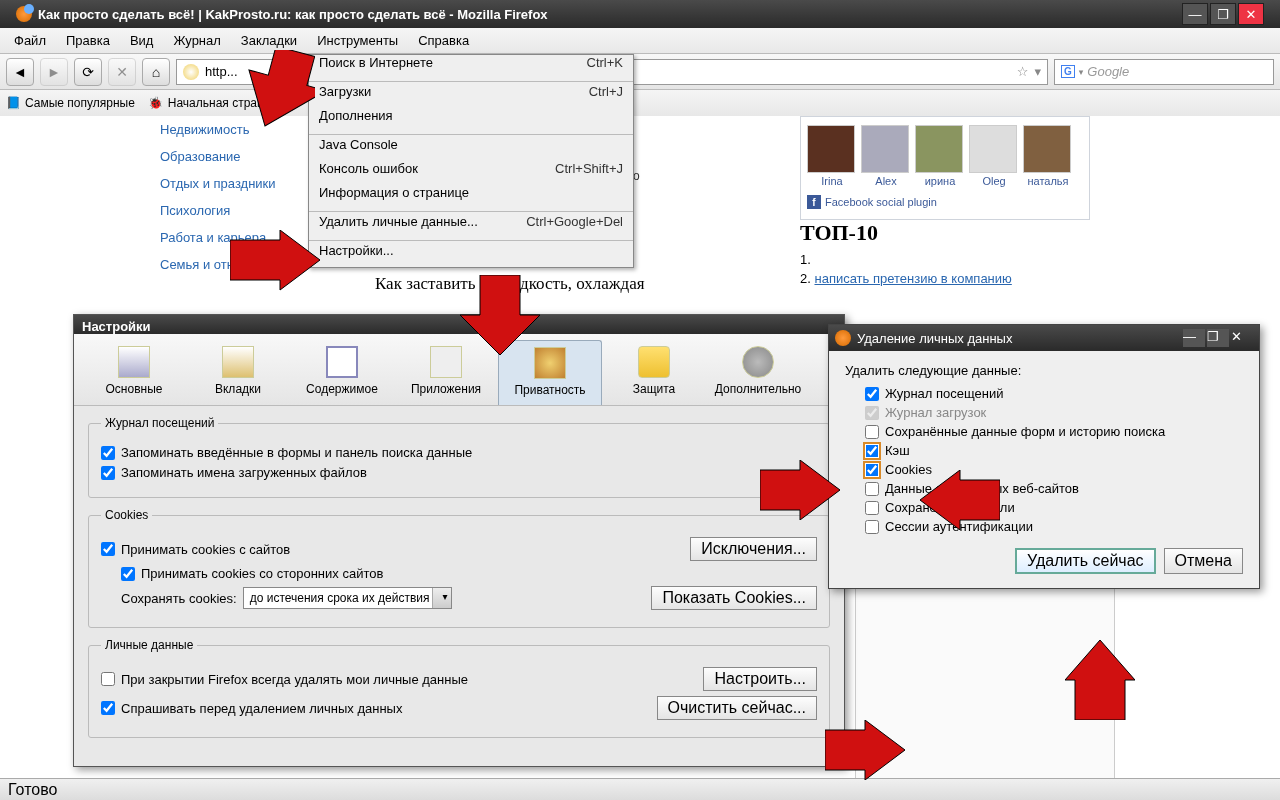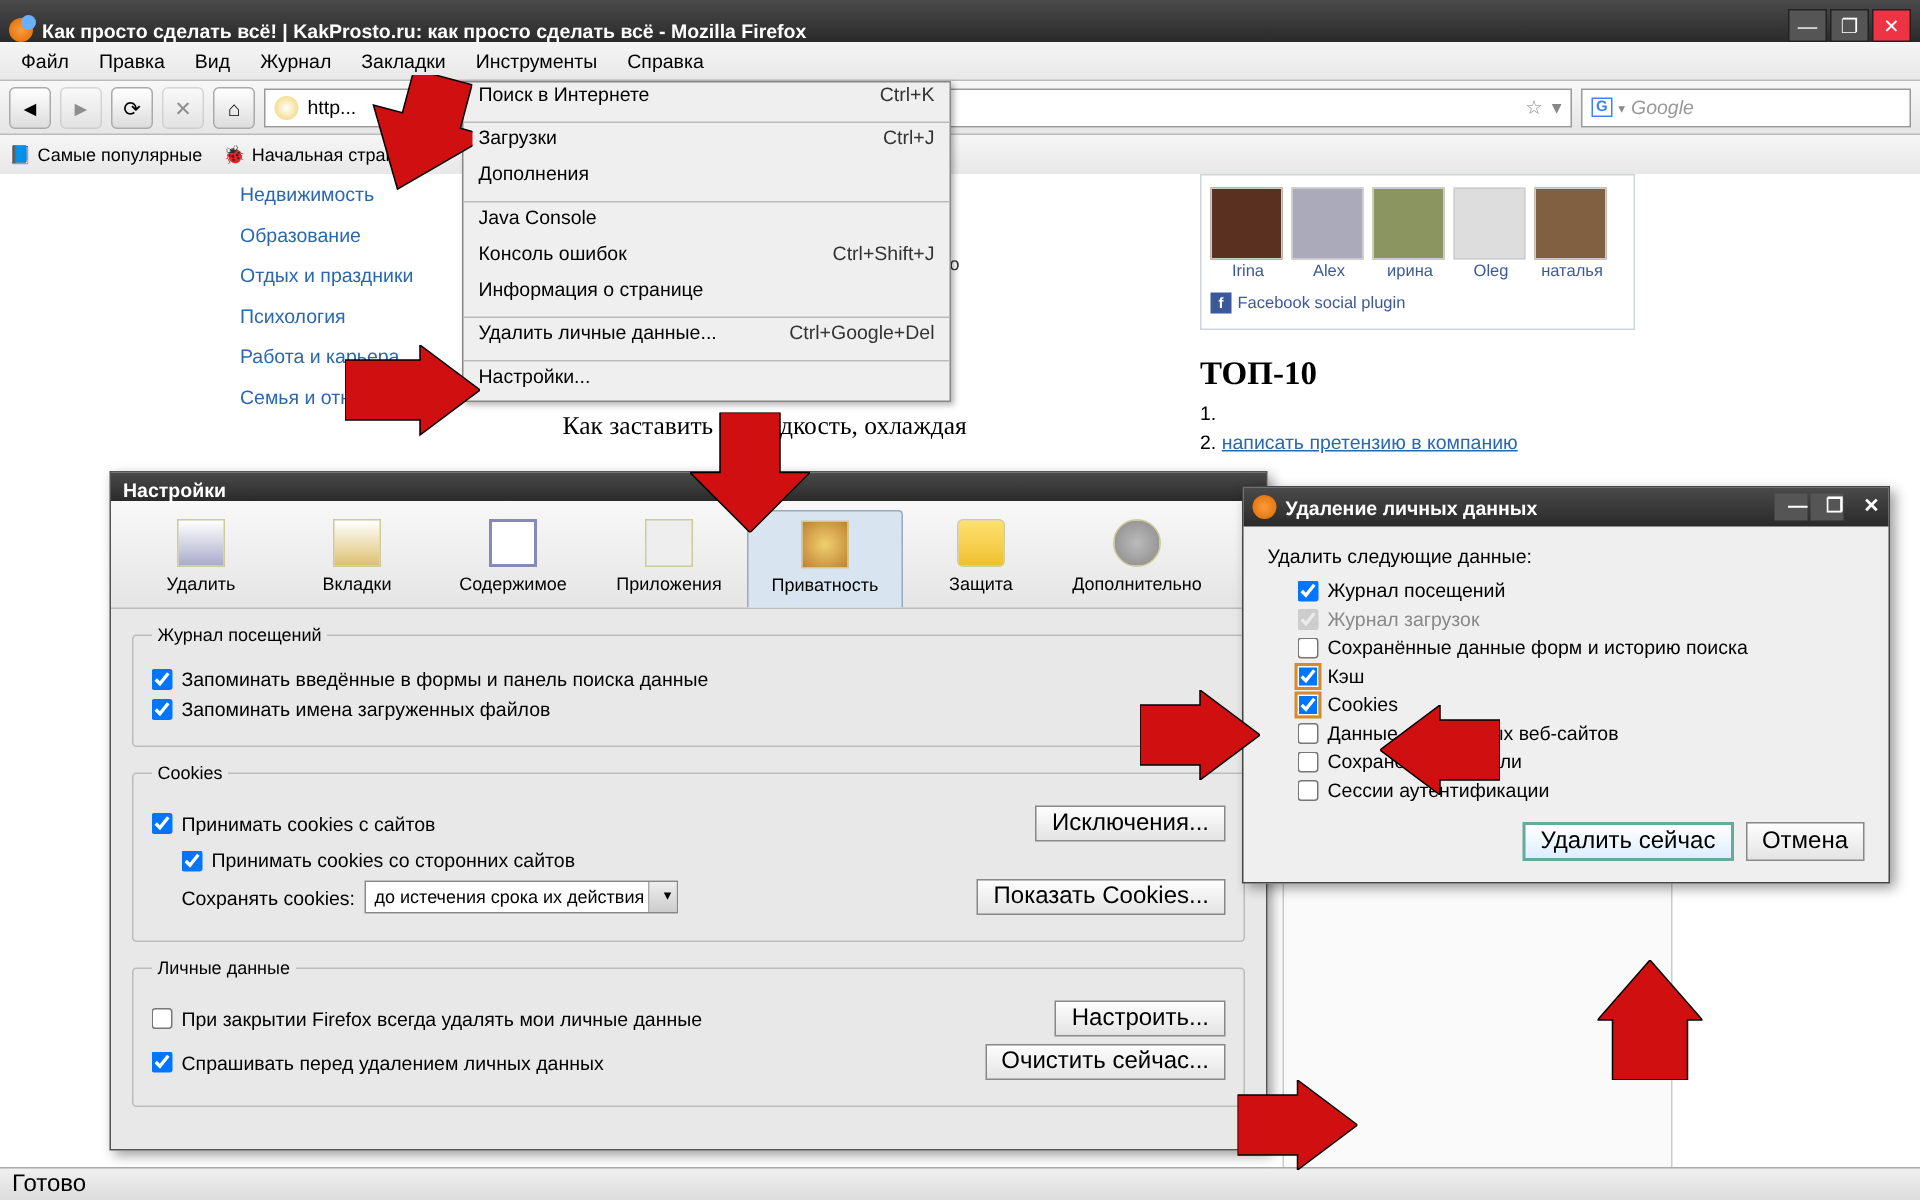--- a/index.html
+++ b/index.html
@@ -1,19 +1,19 @@
 <!DOCTYPE html>
 <html><head>
 <meta charset="utf-8">
 <style>
 * { box-sizing: border-box; margin: 0; padding: 0; font-family: Tahoma, sans-serif; }
 body { width: 1280px; height: 800px; background: #e8e8e8; overflow: hidden; position: relative; font-size: 13px; }
 
 
-.titlebar { background: linear-gradient(#4a4a4a,#2a2a2a); color: #fff; height: 28px; display: flex; align-items: flex-end; padding: 0 6px; font-size: 13px; }
+.titlebar { background: linear-gradient(#4a4a4a,#2a2a2a); color: #fff; height: 28px; display: flex; align-items: center; padding: 0 16px; font-size: 13px; }
 .titlebar .icon { width: 16px; height: 16px; margin-right: 6px; background: radial-gradient(circle,#ff9a3c,#d66a00); border-radius: 50%; position: relative; }
 .titlebar .icon:after { content:''; position:absolute; width:10px; height:10px; background:#6ab0ff; border-radius:50%; top:-2px; right:-2px; }
 .titlebar .title { flex:1; font-weight: bold; }
 .titlebar .win-btn { width:26px; height:22px; margin-left:2px; background:#555; border:1px solid #222; display:flex; align-items:center; justify-content:center; color:#fff; font-size:13px; }
 .titlebar .win-close { background:#e34; }
 .menubar { background: linear-gradient(#f5f5f5,#e8e8e8); height: 26px; display:flex; align-items:center; padding:0 4px; font-size:13px; border-bottom:1px solid #bbb; }
 .menubar .item { padding:3px 10px; cursor:default; }
 .toolbar { background: linear-gradient(#f8f8f8,#e5e5e5); height: 36px; display:flex; align-items:center; padding:0 6px; gap:6px; border-bottom:1px solid #bbb; }
 .t-btn { width:28px; height:28px; border-radius:4px; background:linear-gradient(#fff,#ddd); border:1px solid #aaa; display:flex; align-items:center; justify-content:center; font-size:14px; }
 .urlbar { flex:1; height:26px; border:1px solid #999; background:#fff; display:flex; align-items:center; padding:0 6px; gap:6px; }
@@ -26,21 +26,21 @@
 
 
 .sidebar { position:absolute; left:160px; top:0; width:180px; font-size:13px; }
 .sidebar a { display:block; color:#2a67b0; padding:6px 0; text-decoration:none; }
 .content-snip { position:absolute; left:530px; top:30px; width:230px; font-size:12px; color:#333; }
 .social { position:absolute; left:800px; top:0; width:290px; border:1px solid #cfd4dc; padding:4px 6px 10px; font-size:11px; }
 .social-row { display:flex; gap:4px; margin-top:4px; }
 .social-ava { width:50px; text-align:center; }
 .social-ava .pic { width:48px; height:48px; background:#7a5030; border:1px solid #ccc; }
 .social-ava .nm { color:#3b5998; display:block; margin-top:2px; }
-.top10 { position:absolute; left:800px; top:120px; width:290px; }
+.top10 { position:absolute; left:800px; top:104px; width:290px; }
 .top10 h2 { font-family: Georgia, serif; font-size:22px; margin-bottom:6px; }
 .top10 a { color:#2a67b0; text-decoration:underline; }
 .aside-box { position:absolute; right:165px; top:440px; width:260px; height:300px; border:1px solid #ccc; background:#fafafa; }
 .article-title { position:absolute; left:375px; top:158px; font-family:Georgia,serif; font-size:17px; width:400px; }
 
 
 .dropdown { position:absolute; top:54px; left:308px; width:326px; background:#efefef; border:1px solid #888; box-shadow:2px 2px 4px rgba(0,0,0,.3); z-index:100; }
 .dropdown .row { display:flex; align-items:flex-start; height:24px; padding:0 10px; font-size:13px; }
 .dropdown .sep { border-top:1px solid #bbb; margin:2px 0; }
 .dropdown .label { flex:1; }
@@ -65,21 +65,21 @@
 .opt-row .right-btn { margin-left:auto; }
 .wbtn { background:linear-gradient(#fdfdfd,#e4e4e4); border:1px solid #888; padding:2px 10px; font-size:16px; min-height:22px; }
 .numspin { width:50px; height:20px; border:1px solid #888; text-align:right; padding-right:14px; position:relative; background:#fff; }
 .numspin:after{content:'';position:absolute;right:0;top:0;bottom:0;width:12px;background:linear-gradient(#eee,#ccc);border-left:1px solid #aaa;}
 .select { border:1px solid #888; background:#fff; padding:1px 22px 1px 6px; font-size:12px; height:22px; display:inline-flex; align-items:center; position:relative; }
 .select:after{content:'';position:absolute;right:0;top:0;bottom:0;width:18px;background:linear-gradient(#eee,#ccc);border-left:1px solid #aaa;}
 .select:before{content:'▾';position:absolute;right:4px;top:3px;font-size:10px;z-index:1;}
 
 
 .dlg { position:absolute; left:828px; top:324px; width:432px; background:#efefef; border:1px solid #444; box-shadow:3px 3px 8px rgba(0,0,0,.4); z-index:300; }
-.dlg .tbar { background:linear-gradient(#4a4a4a,#2a2a2a); color:#fff; height:26px; display:flex; align-items:center; padding:0 6px; font-size:13px; font-weight:bold;text-align:right; }
+.dlg .tbar { background:linear-gradient(#4a4a4a,#2a2a2a); color:#fff; height:26px; display:flex; align-items:center; padding:0 6px; font-size:13px; font-weight:normal; }
 .dlg .tbar .ico { width:16px;height:16px;background:radial-gradient(circle,#ff9a3c,#d66a00);border-radius:50%;margin-right:6px; }
 .dlg .win-btns { margin-left:auto; display:flex; gap:2px; }
 .dlg .body { padding:12px 16px 14px; }
 .dlg .prompt { font-size:13px; margin-bottom:8px; }
 .dlg .opt-row { margin:4px 0 4px 20px; }
 .dlg .opt-row.disabled { color:#888; }
 .dlg .buttons { display:flex; justify-content:flex-end; gap:8px; margin-top:14px; }
 .dlg .wbtn.default { border:2px solid #6a9; background:linear-gradient(#fff,#def); font-weight:normal; }
 .hl-orange { outline:2px solid #d88a2a; box-shadow:0 0 0 1px #fff inset; }
 
@@ -226,21 +226,21 @@
     </div>
   </div>
 
 <div class="settings">
   <div class="tbar">
     <span>Настройки</span>
   </div>
   <div class="tabs" id="stabs">
       <div class="tab">
         <div class="tab-icon i0"></div>
-        <div>Удалить</div>
+        <div>Основные</div>
       </div>
       <div class="tab">
         <div class="tab-icon i1"></div>
         <div>Вкладки</div>
       </div>
       <div class="tab">
         <div class="tab-icon i2"></div>
         <div>Содержимое</div>
       </div>
       <div class="tab">

